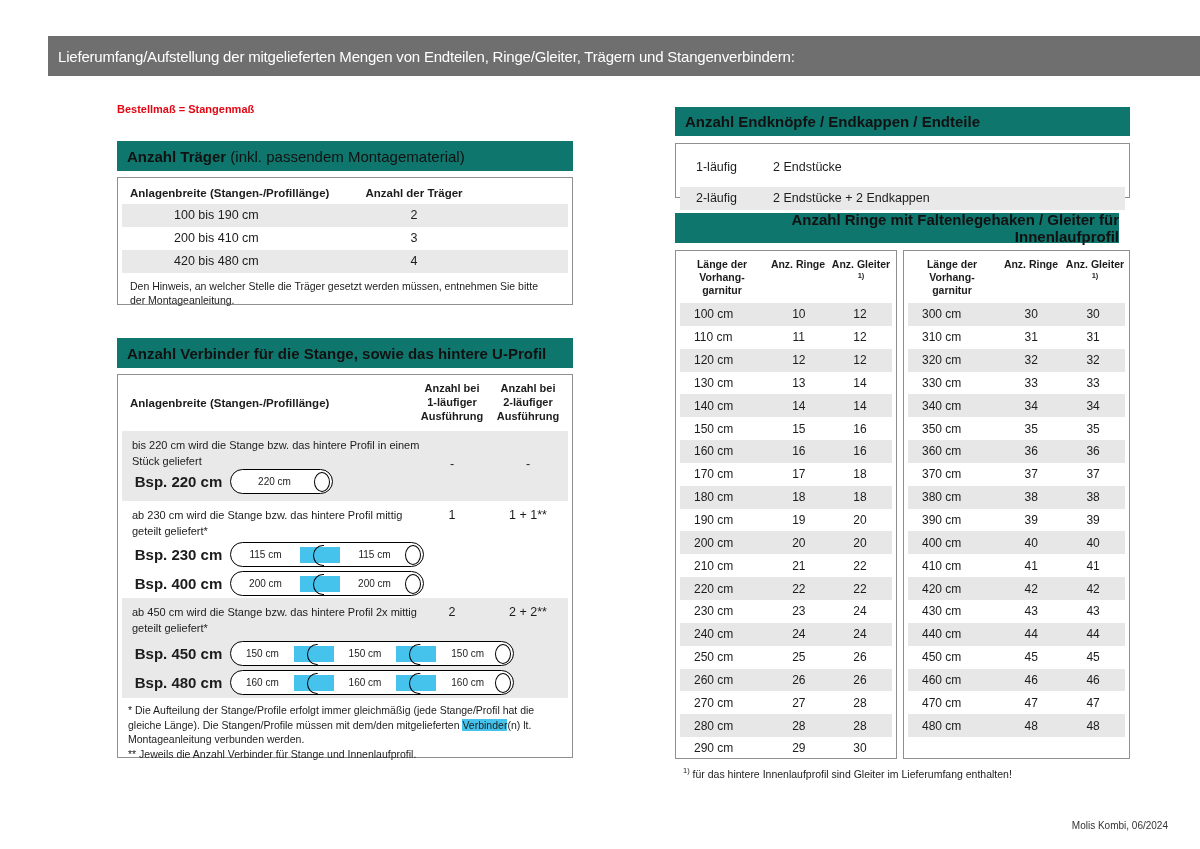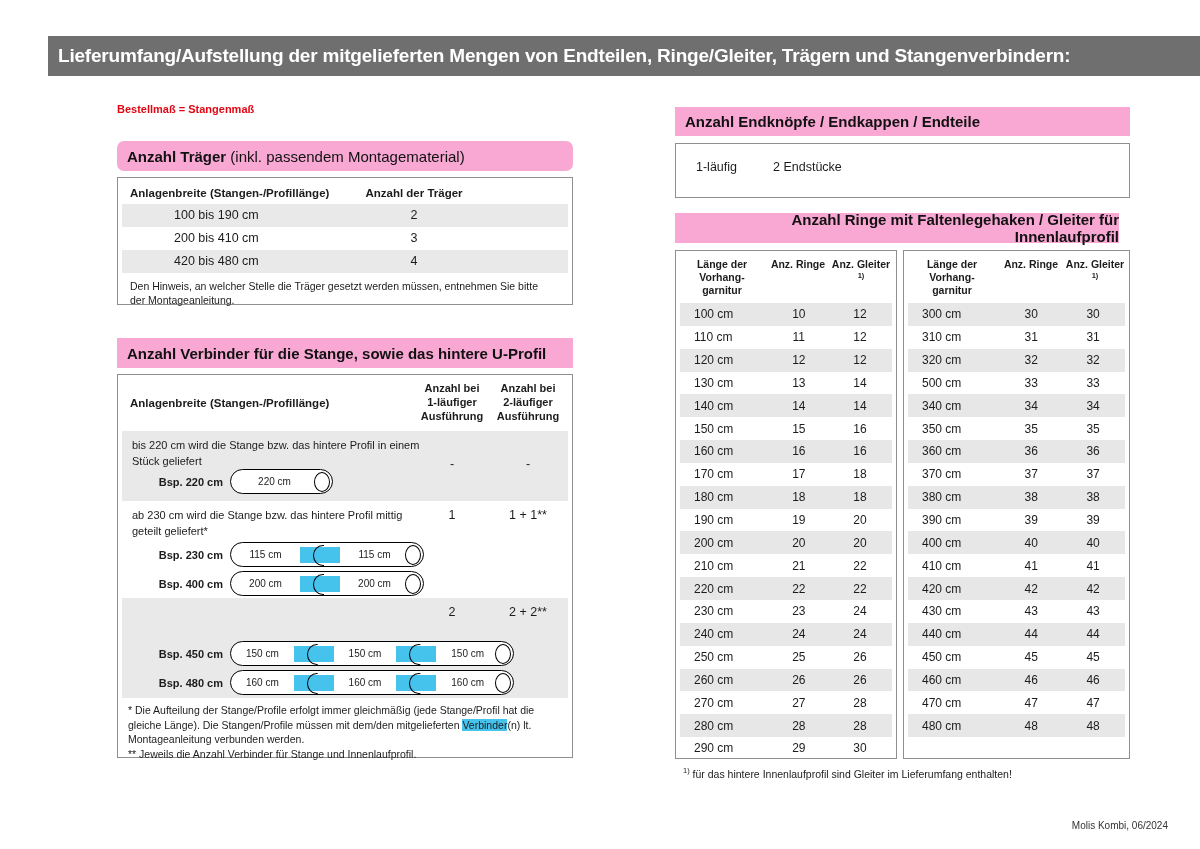--- a/index.html
+++ b/index.html
@@ -2,25 +2,25 @@
 <html><head>
 <meta charset="utf-8">
 <style>
   * { box-sizing: border-box; margin: 0; padding: 0; }
   body { background: #fff; font-family: "Liberation Sans", sans-serif; color: #1c1c1c; }
   .canvas { position: relative; width: 1200px; height: 849px; background: #fff; overflow: hidden; }
 
   
   .topbar { position: absolute; left: 48px; top: 36px; width: 1152px; height: 40px;
             background: #6f6f6f; color: #fff; display: flex; align-items: center; }
-  .topbar span { font-size: 19px; font-weight: bold; padding-left: 10px; letter-spacing: -0.2px; }
+  .topbar span { font-size: 15px; font-weight: normal; padding-left: 10px; letter-spacing: -0.2px; }
 
   .red-title { position: absolute; left: 117px; top: 103px; color: #e30613; font-weight: bold; font-size: 11px; }
 
-  .sec-hdr { position: absolute; background: #f9a8d4; color: #111; display: flex; align-items: center; padding-left: 10px; font-size: 15px; }
+  .sec-hdr { position: absolute; background: #0f766e; color: #111; display: flex; align-items: center; padding-left: 10px; font-size: 15px; }
   .sec-hdr b { font-weight: bold; }
 
   .box { position: absolute; background: #fff; border: 1px solid #8f8f8f; }
 
   
   .t1-head { position: relative; height: 26px; }
   .t1-head .h1 { position: absolute; left: 12px; top: 9px; font-size: 11.5px; font-weight: bold; }
   .t1-head .h2 { position: absolute; left: 241px; top: 9px; width: 110px; text-align: center; font-size: 11.5px; font-weight: bold; }
   .t1-rows .t1row { position: relative; height: 23px; margin: 0 4px; }
   .t1-rows .t1row:nth-of-type(odd) { background: #e9e9e9; }
@@ -33,21 +33,21 @@
   .t2-head .h1 { position: absolute; left: 12px; top: 22px; font-size: 11.5px; font-weight: bold; }
   .t2-head .hc { position: absolute; top: 7px; width: 84px; text-align: center; font-size: 11px; font-weight: bold; line-height: 1.25; white-space: pre-line; }
   .t2-head .hc.one { left: 292px; }
   .t2-head .hc.two { left: 368px; }
   .t2row { position: relative; margin: 0 4px; }
   .t2row.shaded { background: #e9e9e9; }
   .t2row .rowtext { position: absolute; left: 10px; top: 7px; width: 300px; font-size: 11px; line-height: 1.45; }
   .t2row .v1 { position: absolute; left: 288px; width: 84px; text-align: center; font-size: 12.5px; }
   .t2row .v2 { position: absolute; left: 364px; width: 84px; text-align: center; font-size: 12.5px; }
   .rodline { position: absolute; display: flex; align-items: center; }
-  .rodline .bsp { width: 96px; text-align: right; font-weight: bold; font-size: 11px; padding-right: 7px; flex: 0 0 auto; }
+  .rodline .bsp { width: 96px; text-align: center; font-weight: bold; font-size: 15px; padding-right: 7px; flex: 0 0 auto; }
   .rod { position: relative; height: 25px; background: #fff; border: 1.6px solid #000; border-radius: 12.5px; display: flex; align-items: center; padding-right: 14px; }
   .rod .seg { flex: 1 1 0; text-align: center; font-size: 10px; white-space: nowrap; }
   .rod .joint { position: relative; flex: 0 0 40px; height: 16px; background: #45c3ec; }
   .rod .joint::after { content: ""; position: absolute; left: 13px; top: -2px; width: 18px; height: 19.5px;
                        border: 1.6px solid #000; border-radius: 50%; background: transparent;
                        clip-path: inset(-2px 45% -2px -2px); }
   .rod .endcap { position: absolute; right: 2px; top: 50%; transform: translateY(-50%);
                  width: 16px; height: 20px; border: 1.6px solid #000; border-radius: 50%; background: #fff; }
   .t2-foot { padding: 5px 10px 0 10px; font-size: 10.5px; line-height: 1.4; width: 452px; }
   .hl-blue { background: #45c3ec; }
@@ -77,21 +77,21 @@
 <body>
 
 <div class="canvas">
 
   <div class="topbar">
     <span>Lieferumfang/Aufstellung der mitgelieferten Mengen von Endteilen, Ringe/Gleiter, Trägern und Stangenverbindern:</span>
   </div>
 
   <div class="red-title">Bestellmaß = Stangenmaß</div>
 
-  <div class="sec-hdr" style="left:117px; top:141px; width:456px; height:30px;border-radius:7px;">
+  <div class="sec-hdr" style="left:117px; top:141px; width:456px; height:30px;">
     <span><b>Anzahl Träger</b><span> (inkl. passendem Montagematerial)</span></span>
   </div>
 
   <div class="box" style="left:117px; top:177px; width:456px; height:128px;">
     <div class="t1-head">
       <span class="h1">Anlagenbreite (Stangen-/Profillänge)</span>
       <span class="h2">Anzahl der Träger</span>
     </div>
     <div class="t1-rows">
 
@@ -159,20 +159,21 @@
         <div class="rod" style="width:194px;">
           <span class="seg">200 cm</span>
           <span class="joint"></span>
           <span class="seg">200 cm</span>
           <span class="endcap"></span>
         </div>
       </div>
     </div>
 
     <div class="t2row shaded" style="height:100px;">
+      <div class="rowtext">ab 450 cm wird die Stange bzw. das hintere Profil 2x mittig geteilt geliefert*</div>
       <span class="v1" style="top:7px;">2</span>
       <span class="v2" style="top:7px;">2 + 2**</span>
       <div class="rodline" style="left:12px; top:43px;">
         <span class="bsp">Bsp. 450 cm</span>
         <div class="rod" style="width:284px;">
           <span class="seg">150 cm</span>
           <span class="joint"></span>
           <span class="seg">150 cm</span>
           <span class="joint"></span>
           <span class="seg">150 cm</span>
@@ -204,20 +205,24 @@
   </div>
 
   <div class="box" style="left:675px; top:143px; width:455px; height:55px;">
     <div class="t3-rows">
 
         <div class="t3row">
           <span class="c-type">1-läufig</span>
           <span class="c-parts">2 Endstücke</span>
         </div>
 
+        <div class="t3row">
+          <span class="c-type">2-läufig</span>
+          <span class="c-parts">2 Endstücke + 2 Endkappen</span>
+        </div>
       </div>
   </div>
 
   <div class="sec-hdr" style="left:675px; top:213px; width:444px; height:30px;text-align:right;">
     <b>Anzahl Ringe mit Faltenlegehaken / Gleiter für Innenlaufprofil</b>
   </div>
 
   <div class="box" style="left:675px; top:250px; width:222px; height:509px;">
     <div class="rg-head">
       <span class="rh w1l">Länge der
@@ -372,21 +377,21 @@
           <span class="rc3 w3r">31</span>
         </div>
 
         <div class="rgrow">
           <span class="rc1 w1r">320 cm</span>
           <span class="rc2 w2r">32</span>
           <span class="rc3 w3r">32</span>
         </div>
 
         <div class="rgrow">
-          <span class="rc1 w1r">500 cm</span>
+          <span class="rc1 w1r">330 cm</span>
           <span class="rc2 w2r">33</span>
           <span class="rc3 w3r">33</span>
         </div>
 
         <div class="rgrow">
           <span class="rc1 w1r">340 cm</span>
           <span class="rc2 w2r">34</span>
           <span class="rc3 w3r">34</span>
         </div>
 

